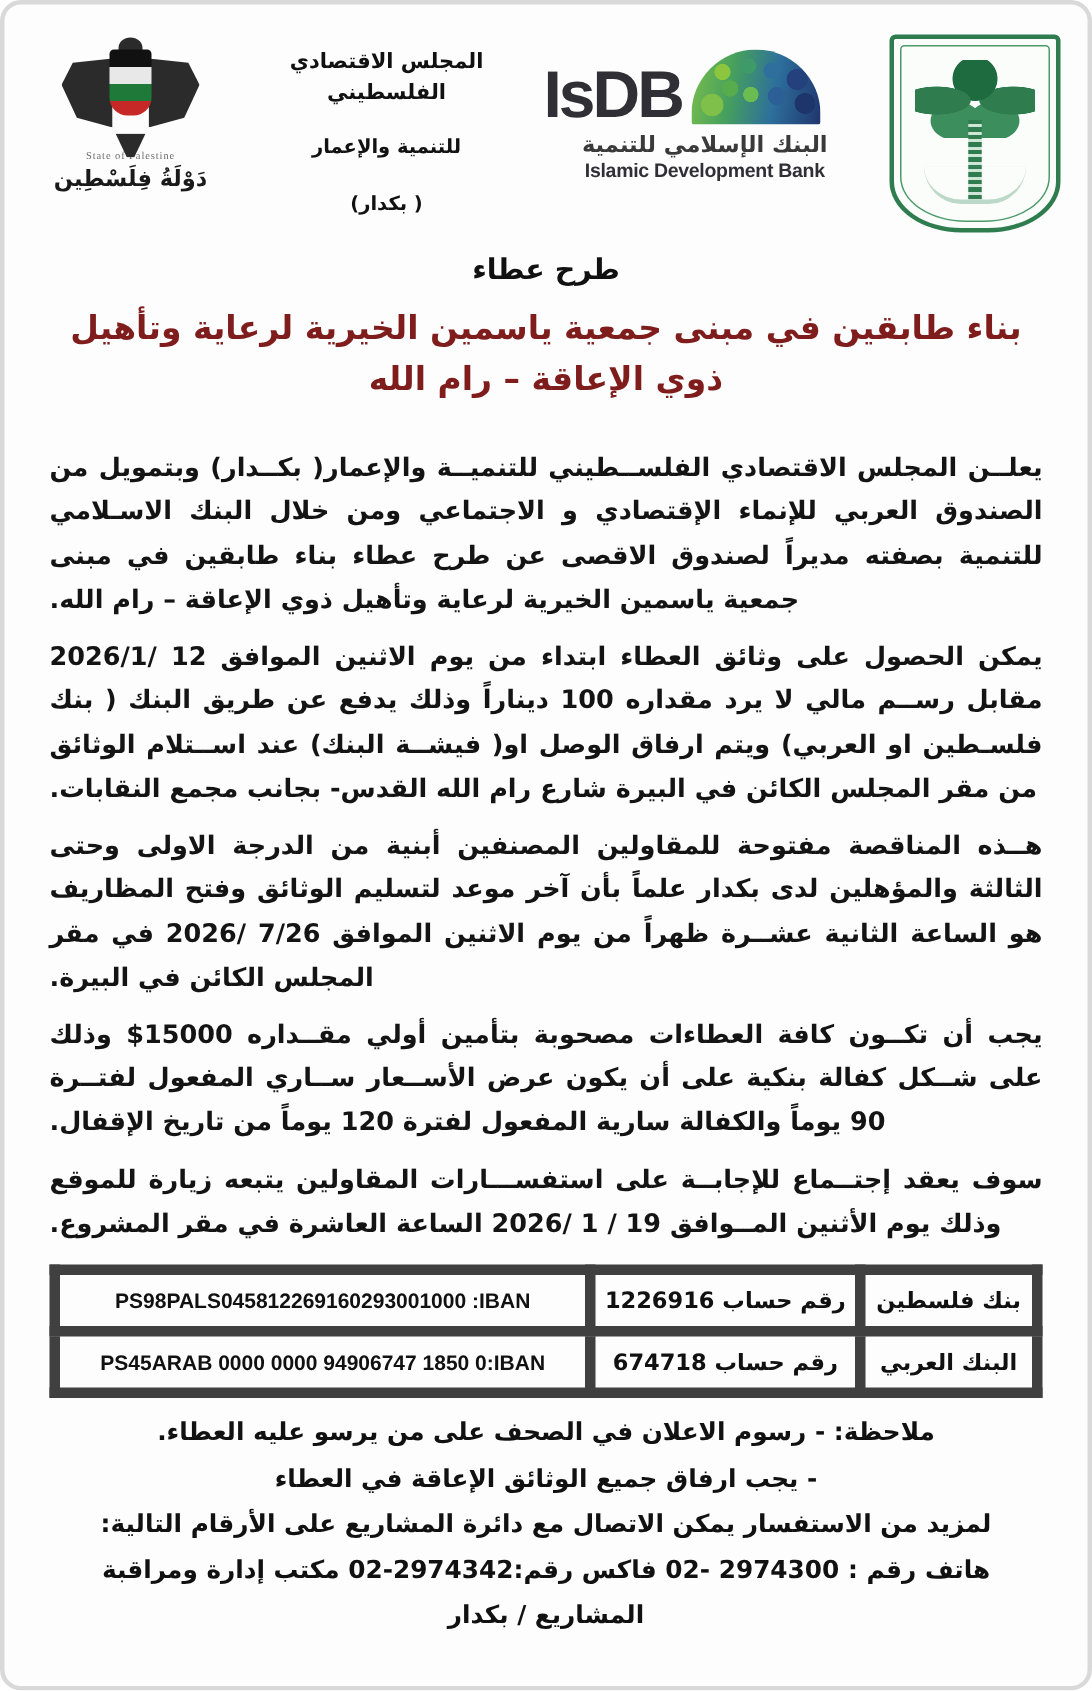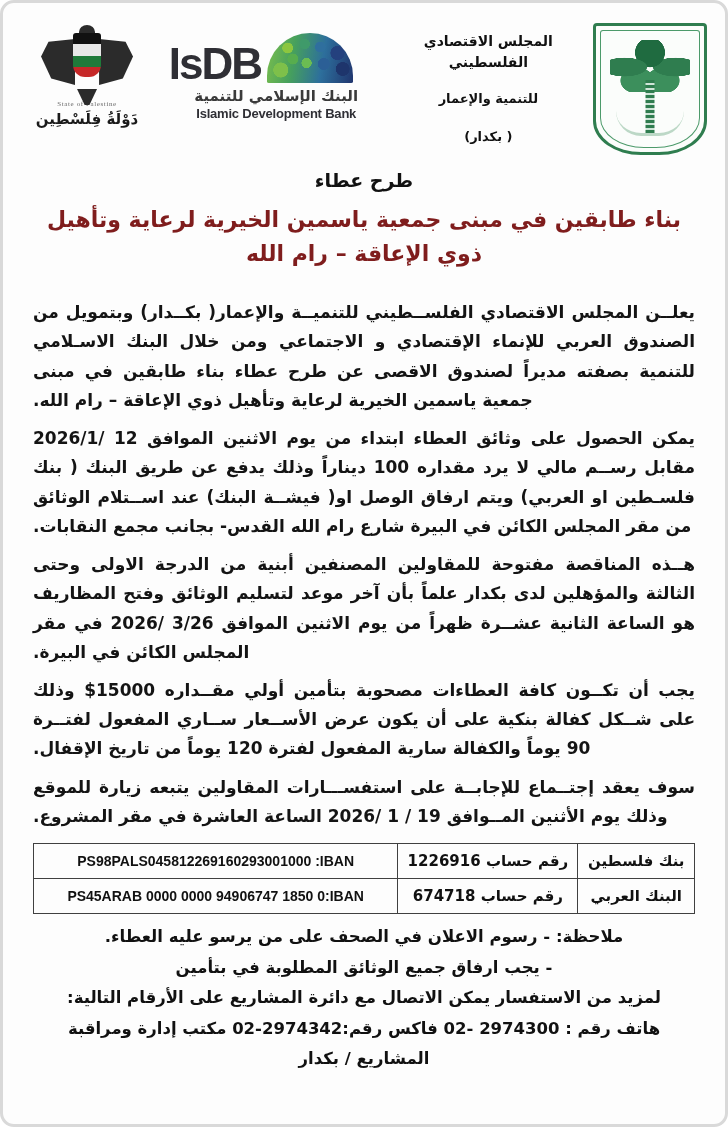--- a/index.html
+++ b/index.html
@@ -268,21 +268,21 @@
   }
 
   
   .bank-table {
     width: 100%;
     border-collapse: collapse;
     margin: 12px 0 8px 0;
     table-layout: fixed;
   }
   .bank-table td {
-    border: 1px solid #404040;
+    border: 7px solid #404040;
     height: 30px;
     font-size: 15px;
     font-weight: bold;
     color: #111;
     text-align: center;
     padding: 2px 4px;
     white-space: nowrap;
     overflow: hidden;
   }
   .bank-table td.c-name  { width: 17%; }
@@ -320,52 +320,52 @@
         <div class="wing l"></div>
         <div class="wing r"></div>
         <div class="head"></div>
         <div class="shield"></div>
         <div class="tail"></div>
       </div>
       <div class="pal-latin">State of Palestine</div>
       <div class="pal-arabic">دَوْلَةُ فِلَسْطِين</div>
     </div>
 
+    <div class="logo-block council">
+      <div class="l1">المجلس الاقتصادي الفلسطيني</div>
+      <div class="l2">للتنمية والإعمار</div>
+      <div class="l3">( بكدار)</div>
+    </div>
+
     <div class="logo-block isdb">
       <div class="isdb-top">
         <div class="isdb-word">IsDB</div>
         <div class="isdb-dome"></div>
       </div>
       <div class="isdb-ar">البنك الإسلامي للتنمية</div>
       <div class="isdb-en">Islamic Development Bank</div>
-    </div>
-
-    <div class="logo-block council">
-      <div class="l1">المجلس الاقتصادي الفلسطيني</div>
-      <div class="l2">للتنمية والإعمار</div>
-      <div class="l3">( بكدار)</div>
     </div>
 
     <div class="logo-block fund-shield">
       <div class="inner"></div>
       <div class="palm">
         <div class="crown"></div>
         <div class="trunk"></div>
         <div class="base"></div>
       </div>
     </div>
   </div>
 
   <div class="tender-label">طرح عطاء</div>
   <div class="tender-title">بناء طابقين في مبنى جمعية ياسمين الخيرية لرعاية وتأهيل ذوي الإعاقة – رام الله</div>
 
   <div class="body">
     <p class="para">يعلــن المجلس الاقتصادي الفلســطيني للتنميــة والإعمار( بكــدار) وبتمويل من الصندوق العربي للإنماء الإقتصادي و الاجتماعي ومن خلال البنك الاسـلامي للتنمية بصفته مديراً لصندوق الاقصى عن طرح عطاء بناء طابقين في مبنى جمعية ياسمين الخيرية لرعاية وتأهيل ذوي الإعاقة – رام الله.</p>
     <p class="para">يمكن الحصول على وثائق العطاء ابتداء من يوم الاثنين الموافق 12 /2026/1  مقابل رســم مالي لا يرد مقداره 100  ديناراً وذلك يدفع عن طريق البنك ( بنك فلسـطين او العربي) ويتم ارفاق الوصل او( فيشــة البنك) عند اســتلام الوثائق من مقر المجلس الكائن في البيرة  شارع رام الله القدس- بجانب مجمع النقابات.</p>
-    <p class="para">هــذه المناقصة مفتوحة للمقاولين المصنفين أبنية من الدرجة الاولى وحتى الثالثة والمؤهلين لدى بكدار علماً بأن آخر موعد لتسليم الوثائق وفتح المظاريف هو الساعة الثانية عشــرة ظهراً من يوم الاثنين الموافق 3/26 /2026   في مقر المجلس الكائن في البيرة.</p>
+    <p class="para">هــذه المناقصة مفتوحة للمقاولين المصنفين أبنية من الدرجة الاولى وحتى الثالثة والمؤهلين لدى بكدار علماً بأن آخر موعد لتسليم الوثائق وفتح المظاريف هو الساعة الثانية عشــرة ظهراً من يوم الاثنين الموافق 7/26 /2026   في مقر المجلس الكائن في البيرة.</p>
     <p class="para">يجب أن تكــون كافة العطاءات مصحوبة بتأمين أولي مقــداره 15000$  وذلك على شــكل كفالة بنكية على أن يكون عرض الأســعار ســاري المفعول لفتــرة 90 يوماً والكفالة سارية المفعول لفترة 120 يوماً من تاريخ الإقفال.</p>
     <p class="para">سوف يعقد إجتــماع للإجابــة على استفســـارات المقاولين يتبعه زيارة للموقع وذلك يوم الأثنين المــوافق 19 / 1 /2026 الساعة العاشرة في مقر المشروع.</p>
 
     <table class="bank-table">
       <tbody>
         <tr>
           <td class="c-name">بنك فلسطين</td>
           <td class="c-acct">رقم حساب 1226916</td>
           <td class="c-iban">PS98PALS045812269160293001000 :IBAN</td>
         </tr>
@@ -373,18 +373,18 @@
           <td class="c-name">البنك العربي</td>
           <td class="c-acct">رقم حساب 674718</td>
           <td class="c-iban">PS45ARAB 0000 0000 94906747 1850 0:IBAN</td>
         </tr>
       </tbody>
     </table>
   </div>
 
   <div class="notes">
     <div class="note-line first">ملاحظة: - رسوم الاعلان في الصحف على من يرسو عليه العطاء.</div>
-    <div class="note-line">-        يجب ارفاق جميع الوثائق المطلوبة في بتأمين</div>
+    <div class="note-line">-        يجب ارفاق جميع الوثائق الإعاقة في العطاء</div>
     <div class="contact">لمزيد من الاستفسار يمكن الاتصال مع دائرة المشاريع على الأرقام التالية:</div>
     <div class="contact">هاتف رقم : 2974300 -02 فاكس رقم:2974342-02 مكتب إدارة ومراقبة المشاريع / بكدار</div>
   </div>
 
 </div>
 
 </body></html>

